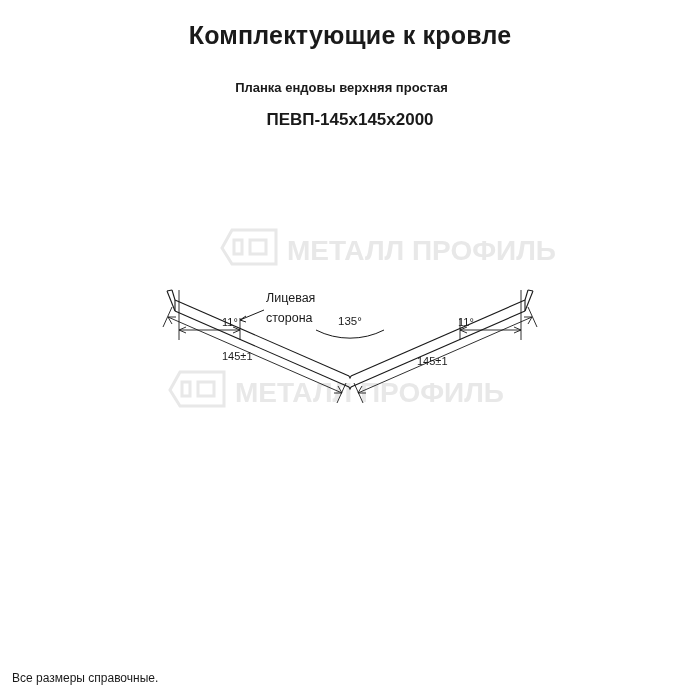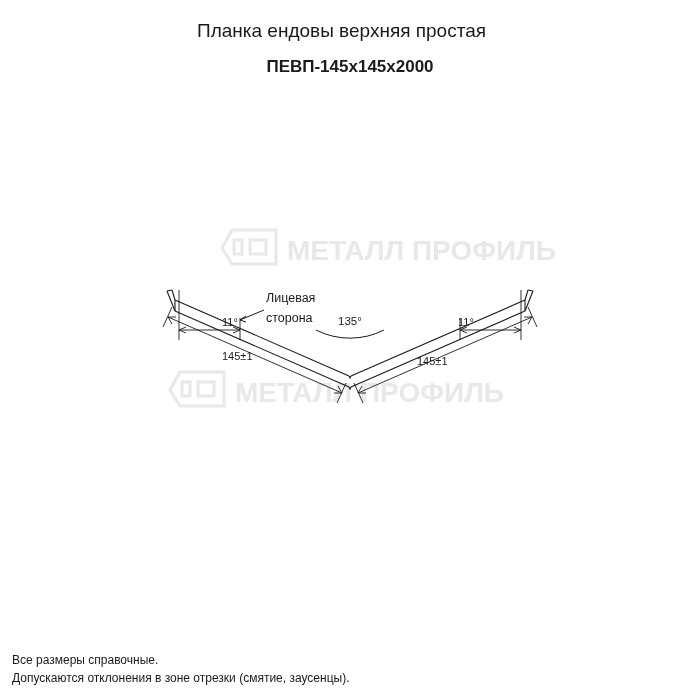--- a/index.html
+++ b/index.html
@@ -28,22 +28,22 @@
     text-align: center;
   }
   .title-main {
     font-size: 25px;
     font-weight: bold;
     letter-spacing: 0.2px;
     margin: 0 0 30px 0;
     line-height: 1.2;
   }
   .title-sub {
-    font-size: 19px;
-    font-weight: normal;
+    font-size: 13px;
+    font-weight: bold;
     margin: 0 17px 14px 0;
     line-height: 1.2;
   }
   .title-code {
     font-size: 17px;
     font-weight: bold;
     margin: 0;
     line-height: 1.2;
   }
   .drawing {
@@ -81,20 +81,21 @@
     fill: #1a1a1a;
     font-size: 12.5px;
   }
 </style>
 </head>
 <body>
 
 <div class="page">
 
   <div class="title-block">
+    <h1 class="title-main">Комплектующие к кровле</h1>
     <h2 class="title-sub">Планка ендовы верхняя простая</h2>
     <h3 class="title-code">ПЕВП-145х145х2000</h3>
   </div>
 
   <div class="drawing">
     <svg width="700" height="300" viewBox="0 0 700 300">
 
       <g opacity="1">
         <g transform="translate(222,50)">
           <path d="M0 18 L10 0 L54 0 L54 34 L10 34 Z" fill="none" stroke="#e8e8e8" stroke-width="3"></path>
@@ -185,16 +186,15 @@
         <path d="M532 137 L524 137 M532 137 L528 144"></path>
         <path d="M358 213 L366 213 M358 213 L362 206"></path>
       </g>
       <text class="dim-text" x="417" y="185" font-size="11">145±1</text>
 
     </svg>
   </div>
 
   <div class="footer">
     <div>Все размеры справочные.</div>
-    <div>Допускаются отклонения в зоне отрезки (смятие, заусенцы).</div>
   </div>
 
 </div>
 
 </body></html>

